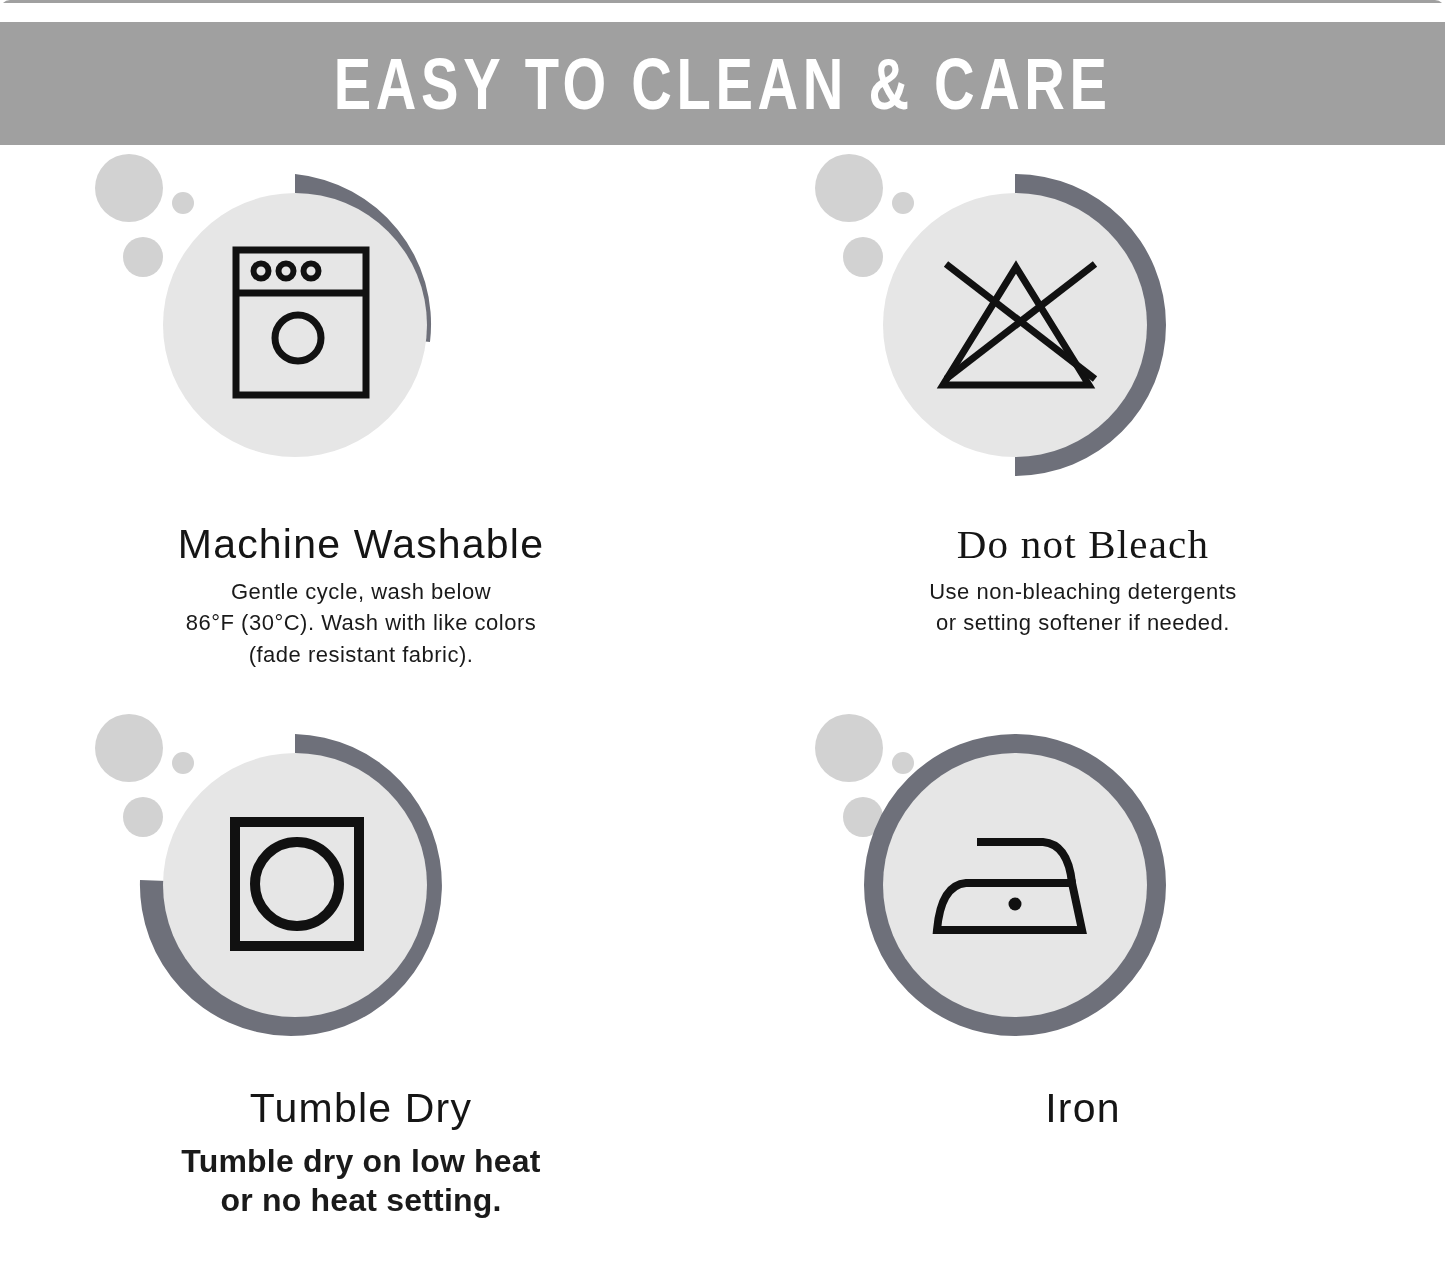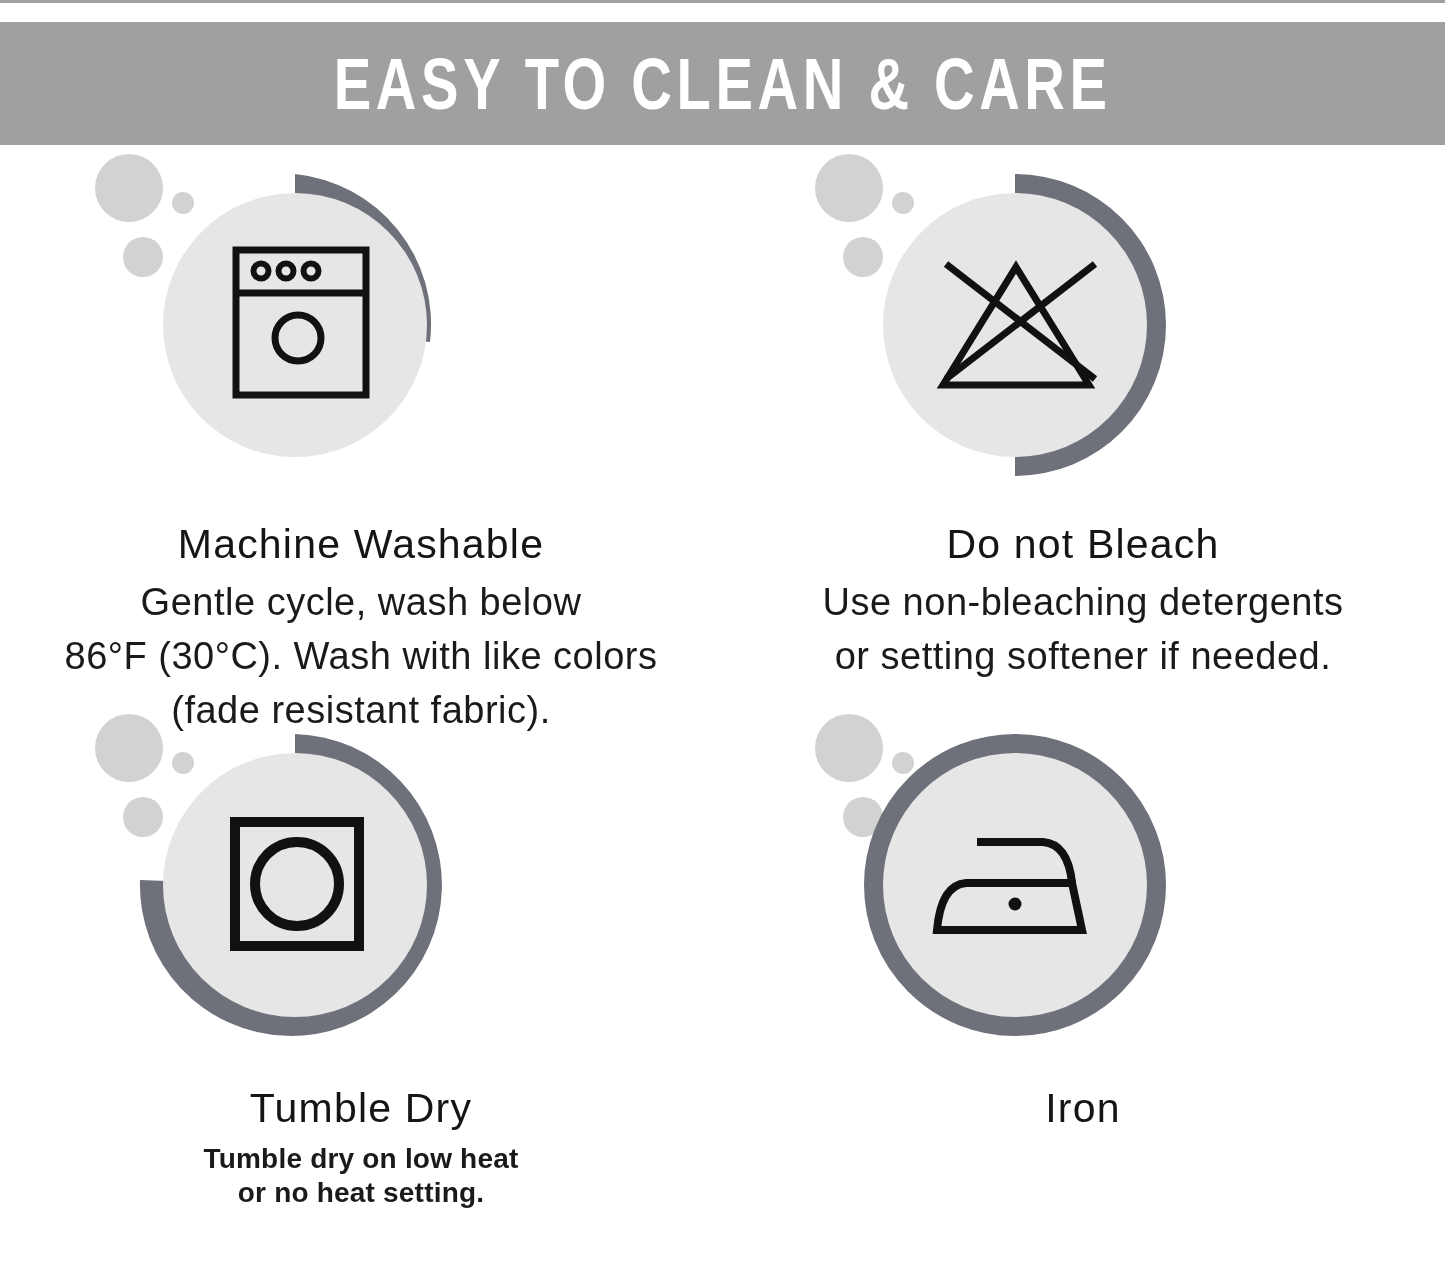--- a/index.html
+++ b/index.html
@@ -14,20 +14,21 @@
     -webkit-font-smoothing: antialiased;
   }
 
   .page {
     position: relative;
     width: 1445px;
     height: 1263px;
     margin: 0 auto;
     background: #ffffff;
     overflow: hidden;
+    border-radius: 10px;
   }
 
   
   .top-rule {
     position: absolute;
     left: 0;
     top: 0;
     width: 1445px;
     height: 3px;
     background: #a0a0a0;
@@ -95,39 +96,39 @@
   .caption-title {
     font-size: 41px;
     font-weight: 500;
     letter-spacing: 1.2px;
     line-height: 1.05;
     color: #151515;
     margin: 8px;
     padding: 0;
   }
   .caption-body {
-    font-size: 38px;
+    font-size: 22px;
     font-weight: 500;
     letter-spacing: 0.5px;
     line-height: 1.42;
     color: #1a1a1a;
     margin: 10px auto 0 auto;
     max-width: 660px;
     white-space: pre-line;
   }
   .caption-body.tight {
     font-weight: 700;
-    font-size: 28px;
+    font-size: 32px;
     letter-spacing: 0.2px;
     line-height: 1.22;
     margin-top: 12px;
   }
 
   .card-tl .caption-title { margin-top: 18px; }
-  .card-tr .caption-title { margin-top: 18px; }
+  .card-tr .caption-title { margin-top: 18px; font-family: Liberation Serif, serif; }
   .card-bl .caption-title { margin-top: 22px; }
   .card-br .caption-title { margin-top: 22px; }
 
   .card-tl .badge-wrap,
   .card-bl .badge-wrap { margin-left: 90px; }
   .card-tr .badge-wrap,
   .card-br .badge-wrap { margin-left: 88px; }
 </style>
 </head>
 <body>

